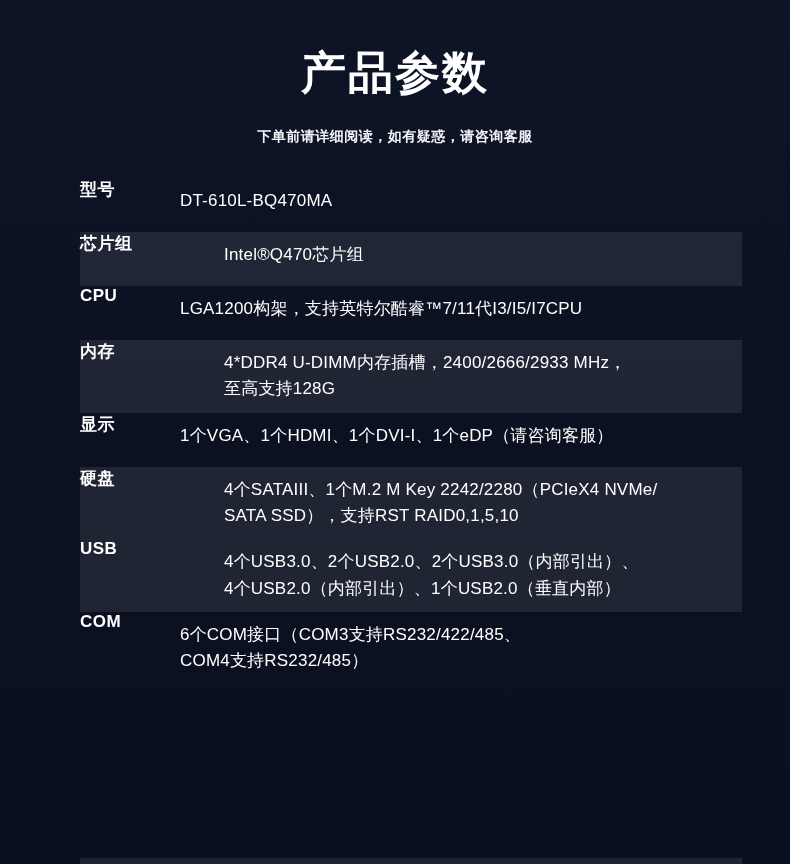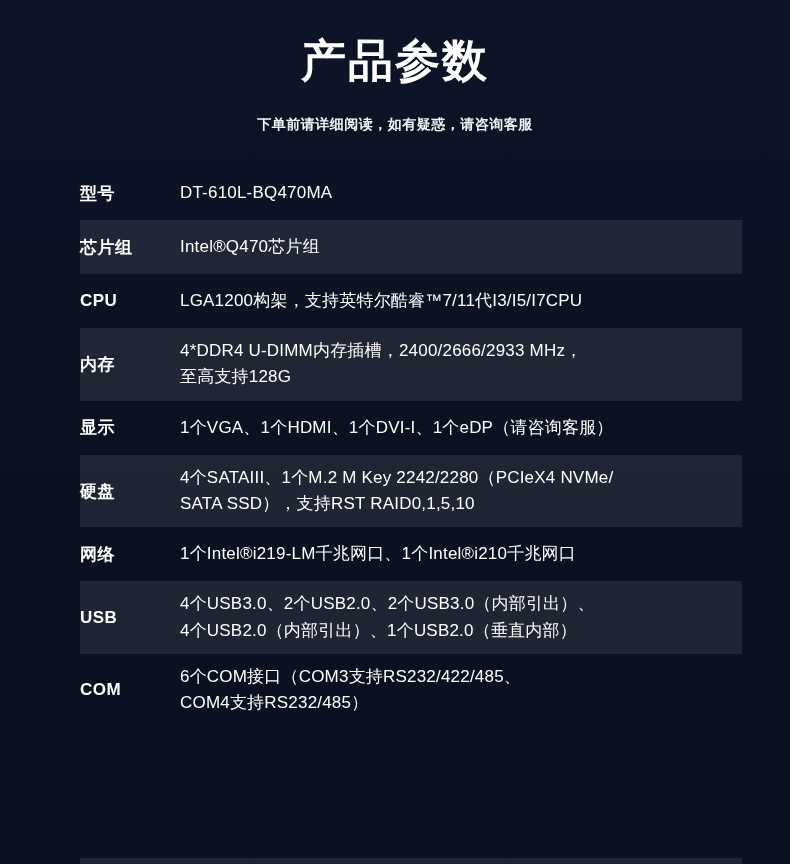--- a/index.html
+++ b/index.html
@@ -14,21 +14,21 @@
     font-family: "Liberation Sans", sans-serif;
     color: #ffffff;
     position: relative;
   }
   .page {
     width: 790px;
     height: 864px;
     background: linear-gradient(180deg, #0d1426 0%, #0b1120 55%, #0a1020 100%);
     position: relative;
     box-sizing: border-box;
-    padding-top: 26px;
+    padding-top: 38px;
   }
   .title {
     text-align: center;
     font-size: 45px;
     font-weight: bold;
     letter-spacing: 2px;
     line-height: 1.2;
     margin: 0;
     padding-top: 8px;
     color: #ffffff;
@@ -42,26 +42,27 @@
     letter-spacing: 0.5px;
   }
   .spec-table {
     margin-top: 32px;
     width: 662px;
     margin-left: 80px;
     border-collapse: collapse;
   }
   .spec-row {
     display: flex;
-    align-items: center;
+    align-items: flex-start;
     min-height: 54px;
     box-sizing: border-box;
   }
   .spec-row.alt {
     background: rgba(255, 255, 255, 0.085);
+    gap: 44px;
   }
   .spec-label {
     width: 100px;
     flex: 0 0 100px;
     font-size: 17px;
     font-weight: bold;
     color: #ffffff;
     padding-left: 0px;
     box-sizing: border-box;
     letter-spacing: 0.5px;
@@ -123,24 +124,20 @@
       <div class="spec-label">显示</div>
       <div class="spec-value">1个VGA、1个HDMI、1个DVI-I、1个eDP（请咨询客服）</div>
     </div>
 
     <div class="spec-row alt tall">
       <div class="spec-label">硬盘</div>
       <div class="spec-value">4个SATAIII、1个M.2 M Key 2242/2280（PCIeX4 NVMe/
 SATA SSD），支持RST RAID0,1,5,10</div>
     </div>
 
-    <div class="spec-row">
-      <div class="spec-label">网络</div>
-      <div class="spec-value">1个Intel®i219-LM千兆网口、1个Intel®i210千兆网口</div>
-    </div>
 
     <div class="spec-row alt tall">
       <div class="spec-label">USB</div>
       <div class="spec-value">4个USB3.0、2个USB2.0、2个USB3.0（内部引出）、
 4个USB2.0（内部引出）、1个USB2.0（垂直内部）</div>
     </div>
 
     <div class="spec-row tall">
       <div class="spec-label">COM</div>
       <div class="spec-value">6个COM接口（COM3支持RS232/422/485、

